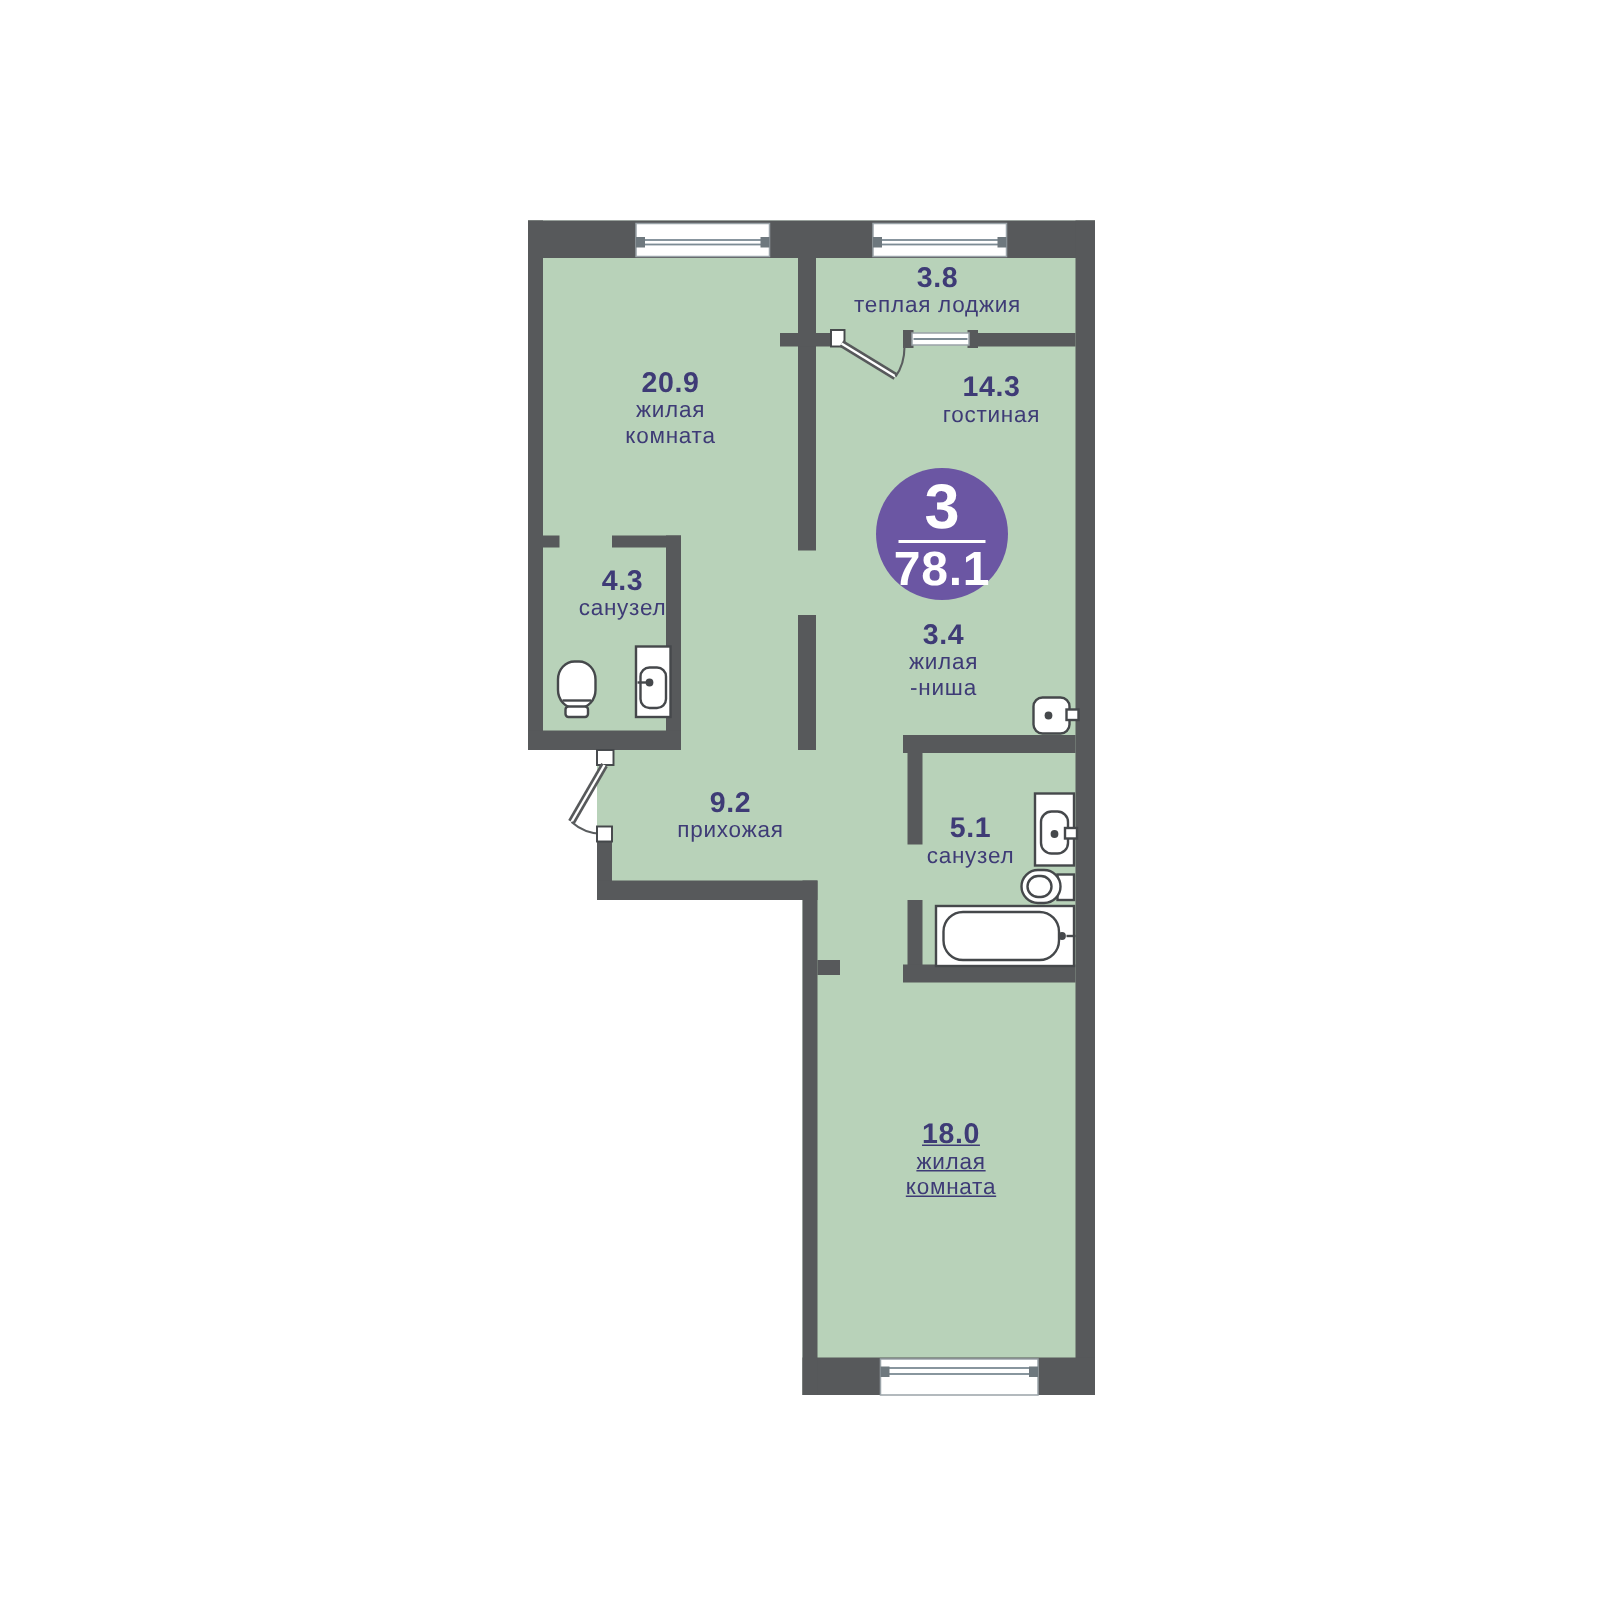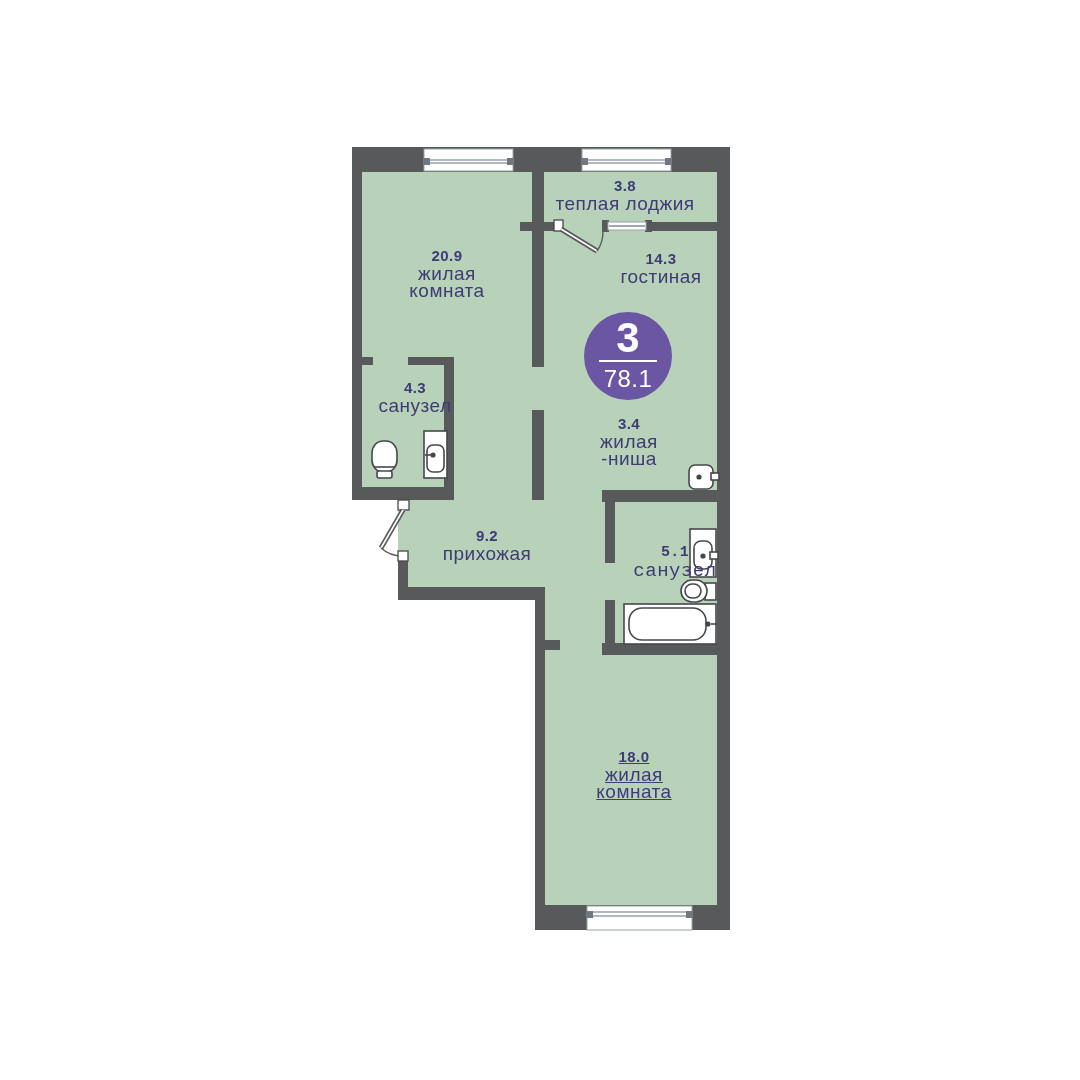--- a/index.html
+++ b/index.html
@@ -3,30 +3,30 @@
 <meta charset="utf-8">
 <style>
   html,body{margin:0;padding:0;background:#ffffff;}
   .canvas{
     position:relative;width:1080px;height:1080px;background:#fff;overflow:hidden;
     font-family:"Liberation Sans","DejaVu Sans",sans-serif;
     --wall:#57595B; --room:#B8D2B9; --accent:#6B56A3; --ink:#3E3B76;
   }
   .plan-svg{position:absolute;left:0;top:0;}
   .room-label{position:absolute;transform:translateX(-50%);text-align:center;color:var(--ink);white-space:nowrap;}
-  .room-label .area{font-size:15px;font-weight:700;letter-spacing:.4px;line-height:18px;}
-  .room-label .line{font-size:19px;font-weight:500;letter-spacing:.5px;line-height:16px;margin-top:1px;}
+  .room-label .area{font-size:19px;font-weight:700;letter-spacing:.4px;line-height:18px;}
+  .room-label .line{font-size:15px;font-weight:500;letter-spacing:.5px;line-height:16px;margin-top:1px;}
   .badge{
     position:absolute;left:584px;top:312px;width:88px;height:88px;border-radius:50%;
     background:var(--accent);color:#fff;display:flex;flex-direction:column;
     align-items:center;justify-content:center;
   }
   .badge .rooms{font-size:42px;font-weight:700;line-height:36px;}
   .badge .divider{width:58px;height:2px;background:#ffffff;margin:4px 0 3px;}
-  .badge .area{font-size:24px;font-weight:400;line-height:28px;letter-spacing:.5px;}
+  .badge .area{font-size:32px;font-weight:700;line-height:28px;letter-spacing:.5px;}
 </style>
 </head>
 <body>
 
 <div class="canvas" style="--wall: #57595B; --room: #B8D2B9; --accent: #6B56A3; --ink: #3E3B76; --glass: #7C8B94;">
 
   <svg class="plan-svg" width="1080" height="1080" viewBox="0 0 1080 1080">
 
     <g>
       <rect x="352" y="147" width="378" height="353" fill="var(--room)"></rect>
@@ -160,21 +160,21 @@
         <div class="line">-ниша</div>
       </div>
       <div class="room-label" style="left: 403px; top: 379px; margin-left: 12px;">
         <div class="area">4.3</div>
         <div class="line">санузел</div>
       </div>
       <div class="room-label" style="left: 487px; top: 527px;">
         <div class="area">9.2</div>
         <div class="line">прихожая</div>
       </div>
-      <div class="room-label" style="left: 675px; top: 544px; font-family: Liberation Mono, monospace;">
+      <div class="room-label" style="left: 647px; top: 544px;">
         <div class="area">5.1</div>
         <div class="line">санузел</div>
       </div>
       <div class="room-label" style="left: 634px; top: 748px; text-decoration: underline;">
         <div class="area">18.0</div>
         <div class="line">жилая</div>
         <div class="line">комната</div>
       </div>
     </div>
 

